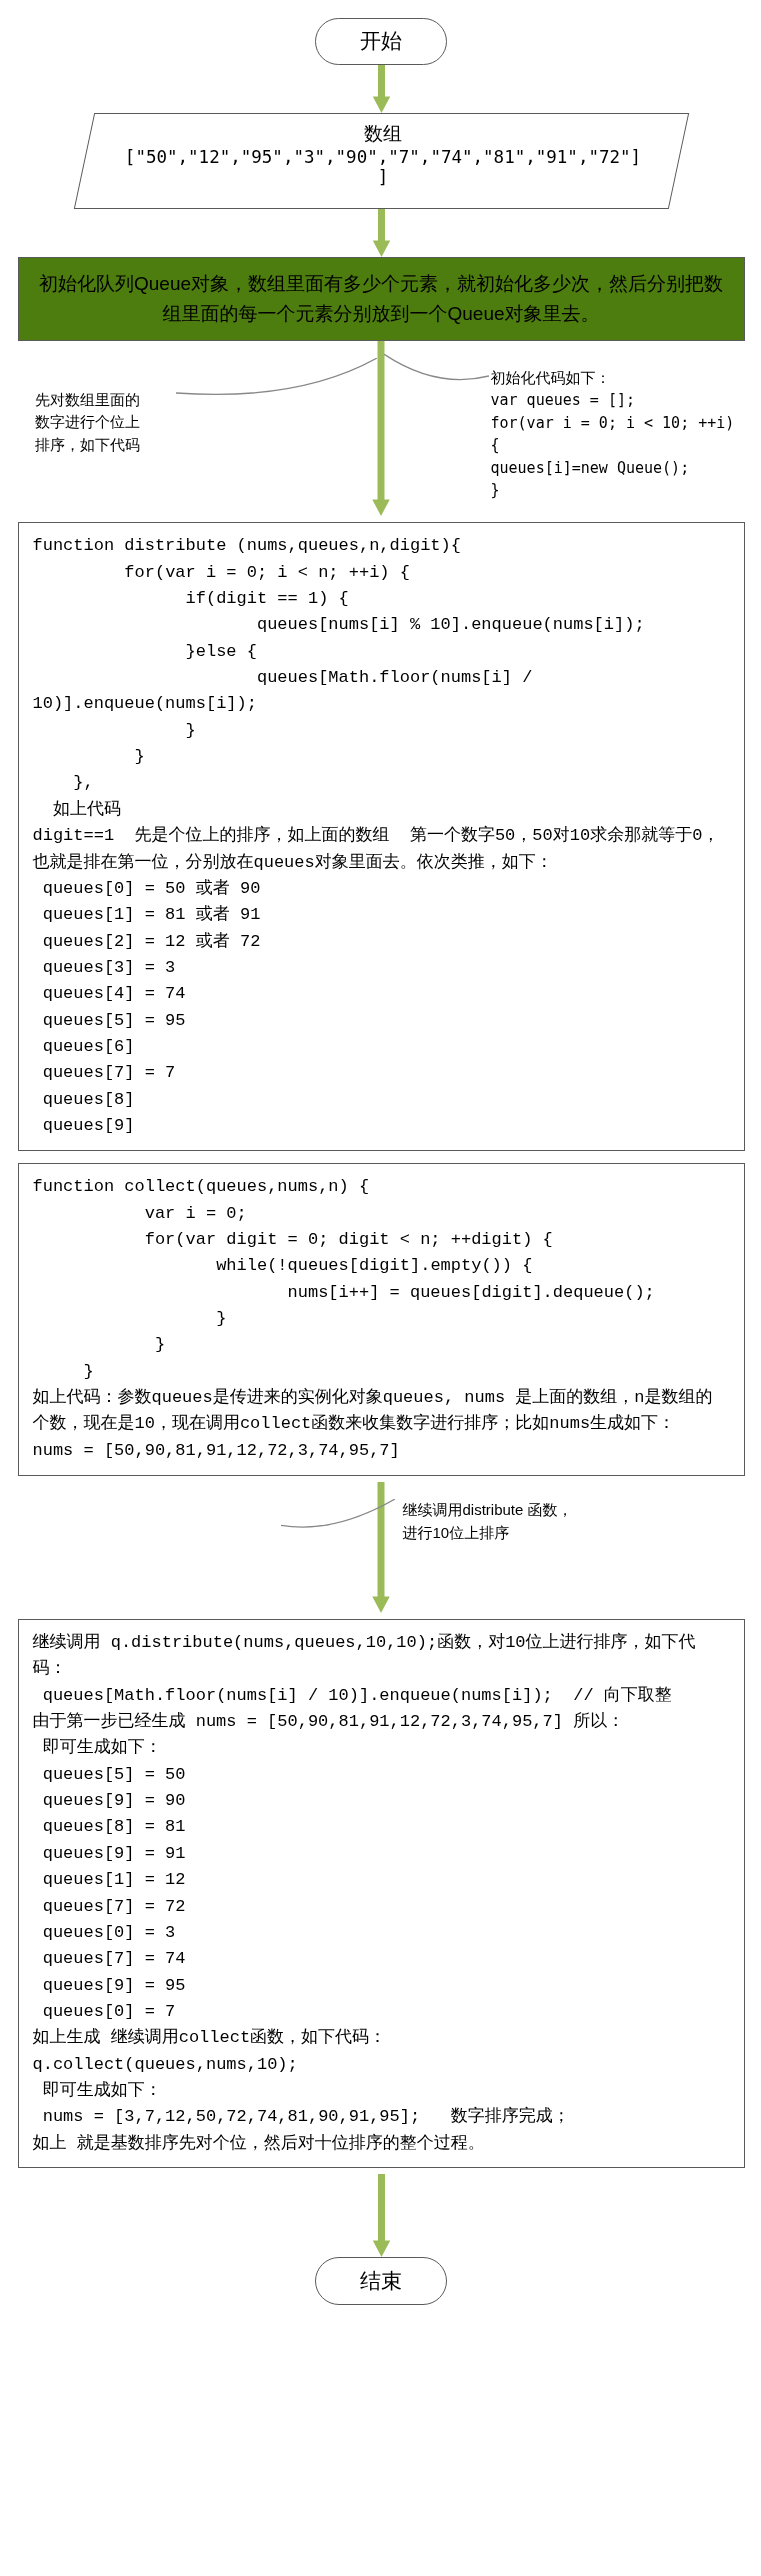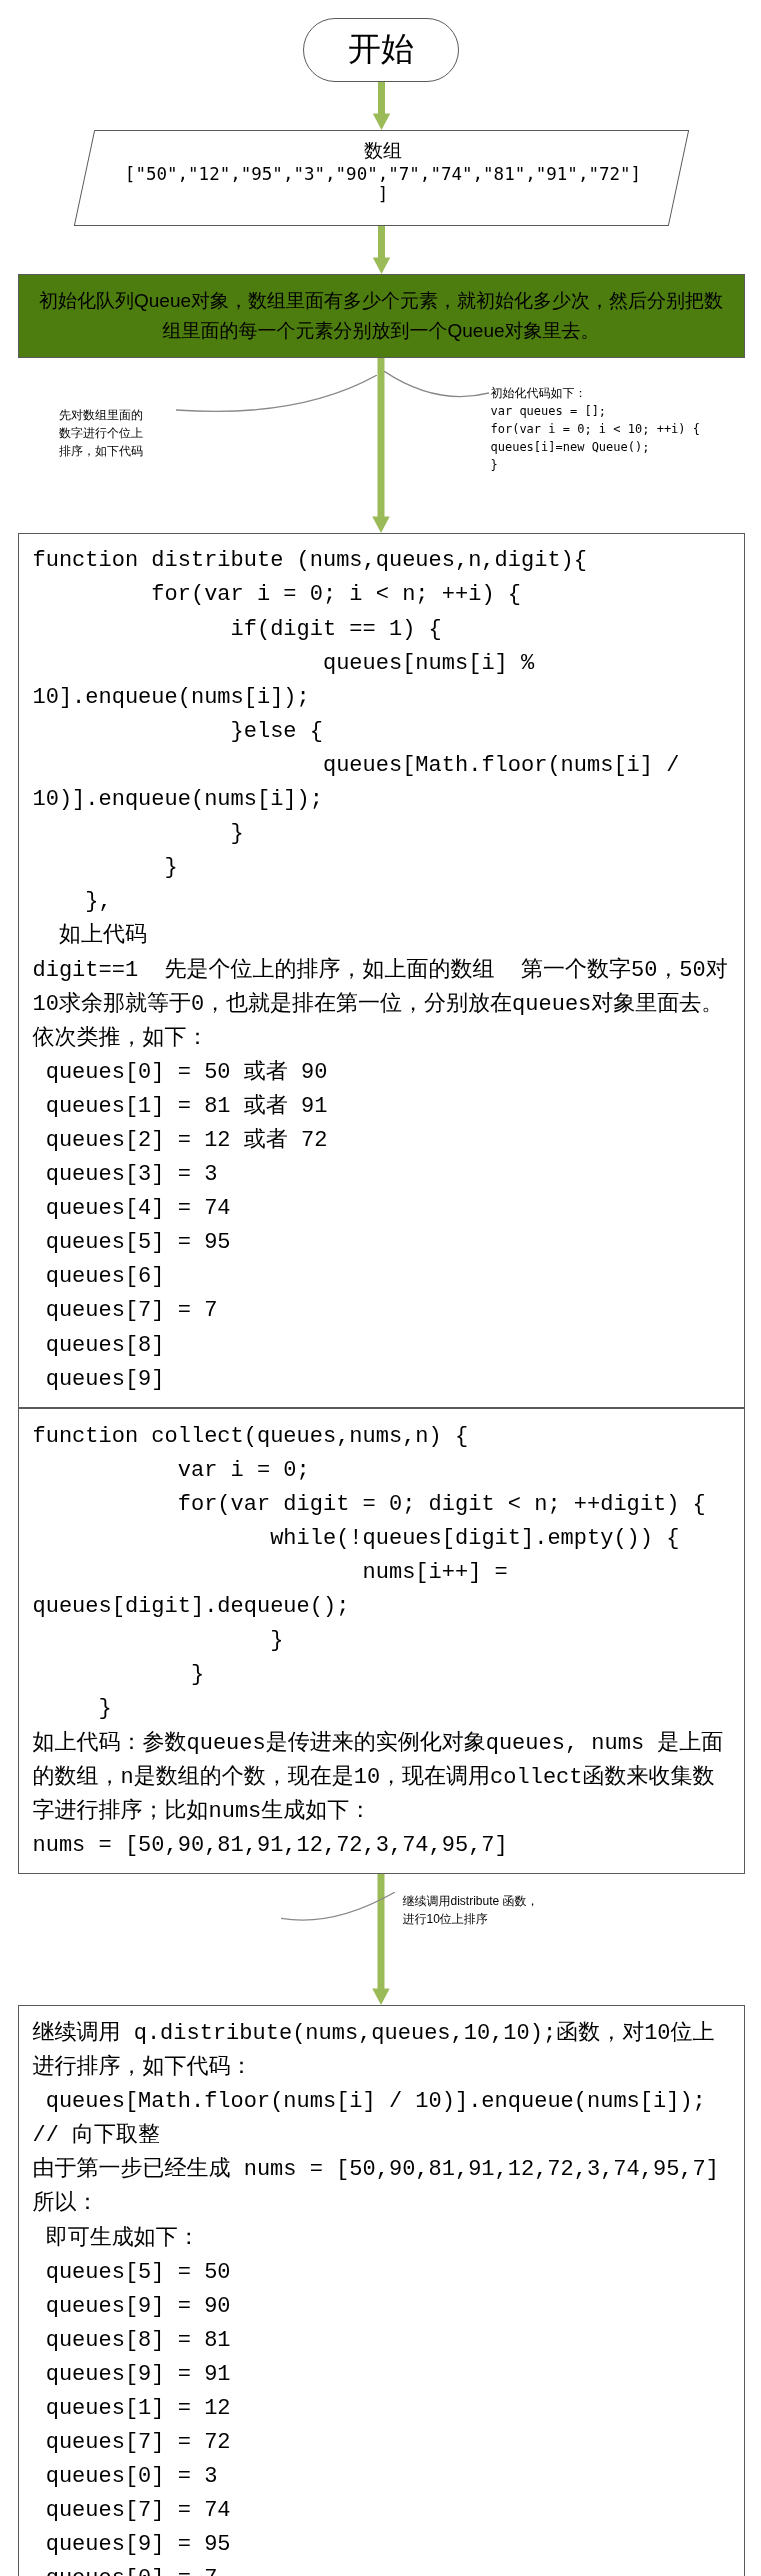--- a/index.html
+++ b/index.html
@@ -16,21 +16,21 @@
   .flowchart {
     display: flex;
     flex-direction: column;
     align-items: center;
     width: 100%;
   }
   .terminator {
     border: 1.3px solid #5a5a5a;
     border-radius: 44px;
     padding: 8.8px 44px;
-    font-size: 33px;
+    font-size: 21px;
     text-align: center;
     background: #fff;
   }
   .data-block {
     position: relative;
     width: 613px;
     margin: 0 auto;
   }
   .data-parallelogram {
     border: 1.3px solid #5a5a5a;
@@ -56,24 +56,24 @@
     margin: 0 auto;
   }
   .process-box.center-text {
     text-align: center;
   }
   .code-box {
     border: 1.3px solid #5a5a5a;
     background: #fff;
     padding: 10.5px 14px;
     font-family: "Consolas", "Courier New", monospace;
-    font-size: 22px;
+    font-size: 17px;
     line-height: 1.55;
     width: 727px;
-    margin: 0 auto;
+    margin: 6px auto;
     white-space: pre-wrap;
     text-align: left;
   }
   .arrow-container {
     position: relative;
     width: 100%;
     display: flex;
     justify-content: center;
   }
   .arrow {
@@ -83,21 +83,21 @@
   .arrow-line {
     fill: none;
     stroke: #9bbb59;
     stroke-width: 8;
   }
   .arrow-head {
     fill: #9bbb59;
   }
   .annotation {
     position: absolute;
-    font-size: 12px;
+    font-size: 15px;
     line-height: 1.5;
     color: #000;
   }
   .annotation.left {
     text-align: left;
   }
   .annotation.right {
     text-align: left;
   }
   .callout-line {
@@ -150,21 +150,21 @@
     <div style="position:absolute;left:50%;top:0;transform:translateX(-50%);">
       <svg class="arrow" height="175" viewBox="0 0 24 200">
         <line class="arrow-line" x1="12" y1="0" x2="12" y2="183"></line>
         <polygon class="arrow-head" points="2,181 22,181 12,200"></polygon>
       </svg>
     </div>
 
     <svg class="callout-line" style="left:158px;top:17.5px;" width="201" height="70" viewBox="0 0 230 80">
       <path d="M 230 0 Q 140 50 0 40" stroke="#888" stroke-width="1.5" fill="none"></path>
     </svg>
-    <div class="annotation left" style="left:17.5px;top:48px;white-space:pre-line;margin-left:24px;">先对数组里面的
+    <div class="annotation left" style="left:17.5px;top:48px;white-space:pre-line;">先对数组里面的
 数字进行个位上
 排序，如下代码</div>
 
     <svg class="callout-line" style="left:366px;top:13px;" width="105" height="44" viewBox="0 0 120 50">
       <path d="M 0 0 Q 60 40 120 25" stroke="#888" stroke-width="1.5" fill="none"></path>
     </svg>
     <div class="annotation right" style="left:473px;top:26px;white-space:pre-line;font-family:Consolas,'SimSun',monospace;">初始化代码如下：
 var queues = [];
 for(var i = 0; i &lt; 10; ++i) {
     queues[i]=new Queue();

